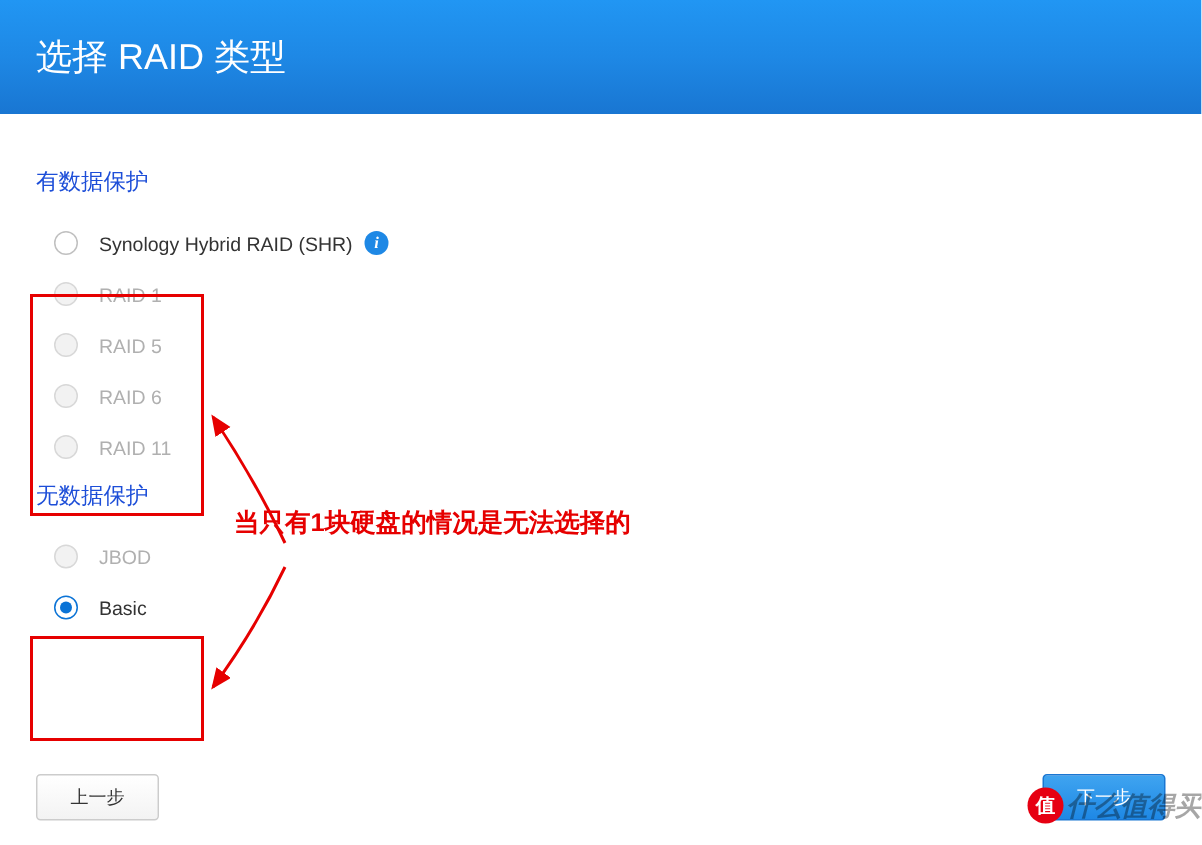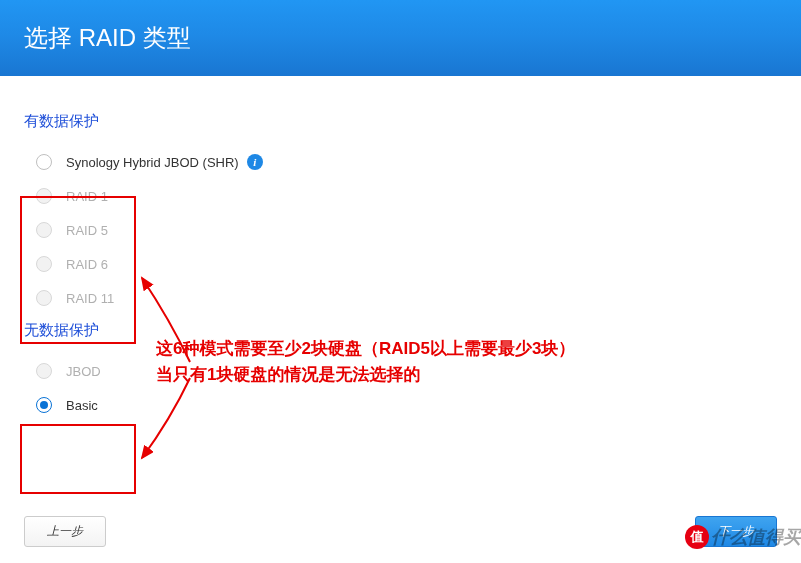--- a/index.html
+++ b/index.html
@@ -106,21 +106,20 @@
       align-items: center;
     }
     .btn {
       padding: 6px 22px;
       border: 1px solid #ccc;
       background: linear-gradient(to bottom, #fff, #f3f3f3);
       border-radius: 3px;
       font-size: 12px;
       color: #333;
       cursor: pointer;
-      font-style: italic;
     }
     .btn.primary {
       background: linear-gradient(to bottom, #3fa4f0, #1e88e5);
       border-color: #1976d2;
       color: #fff;
     }
     .footer-right { display: flex; gap: 10px; align-items: center; }
     .watermark {
       position: absolute;
       right: 0;
@@ -152,21 +151,21 @@
 <div class="header">
   <span>选择 RAID 类型</span>
 </div>
 
 <div class="content">
 
   <div class="section-title">有数据保护</div>
 
   <div class="radio-row">
     <span class="radio"></span>
-    <span class="radio-label">Synology Hybrid JBOD (SHR)</span>
+    <span class="radio-label">Synology Hybrid RAID (SHR)</span>
     <span class="info-icon">i</span>
   </div>
   <div class="radio-row">
     <span class="radio disabled"></span>
     <span class="radio-label disabled">RAID 1</span>
   </div>
   <div class="radio-row">
     <span class="radio disabled"></span>
     <span class="radio-label disabled">RAID 5</span>
   </div>
@@ -206,21 +205,20 @@
 <svg class="arrow" style="left:130px; top:370px;" width="70" height="100">
   <defs>
       <marker id="ah2" markerWidth="8" markerHeight="8" refX="6" refY="3" orient="auto">
         <path d="M0,0 L7,3 L0,6 Z" fill="#e60000"></path>
       </marker>
     </defs>
   <path d="M60,8 Q40,50 12,88" stroke="#e60000" stroke-width="2" fill="none" marker-end="url(#ah2)"></path>
 </svg>
 
 <div class="annotation">
-  <div>这6种模式需要至少2块硬盘（RAID5以上需要最少3块）</div>
   <div>当只有1块硬盘的情况是无法选择的</div>
 </div>
 
 <div class="footer">
   <button class="btn">上一步</button>
   <div class="footer-right">
     <button class="btn primary">下一步</button>
   </div>
 </div>
 

